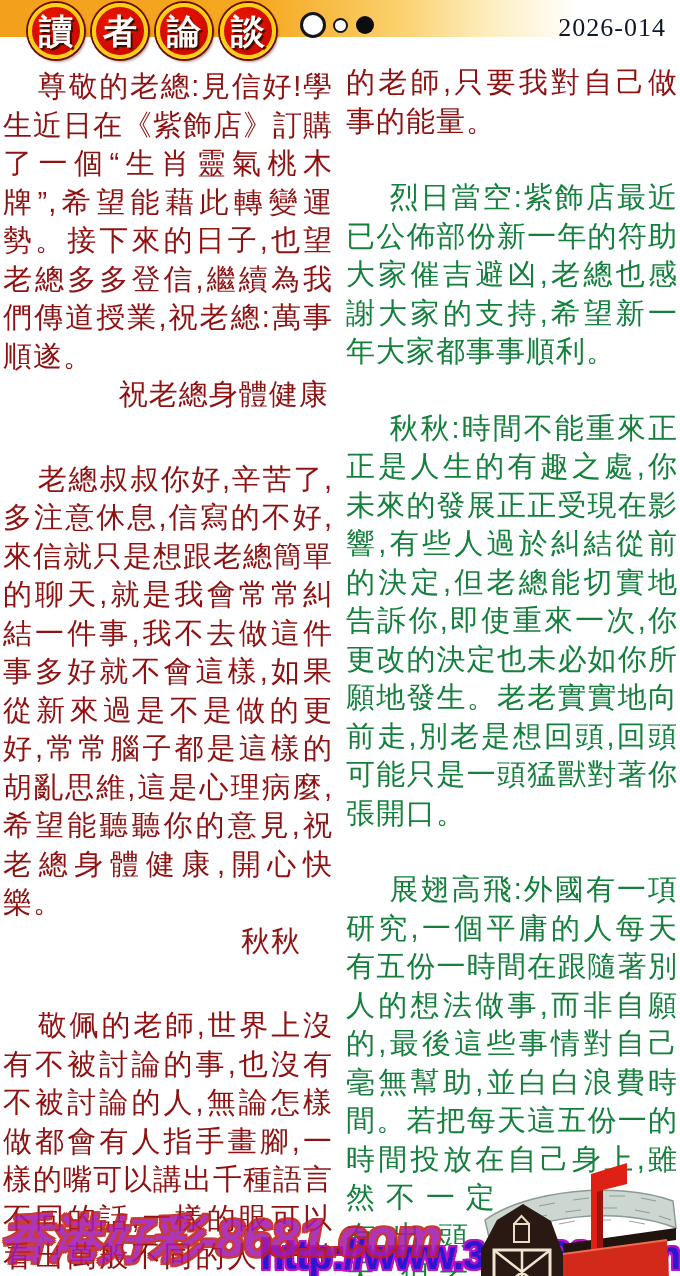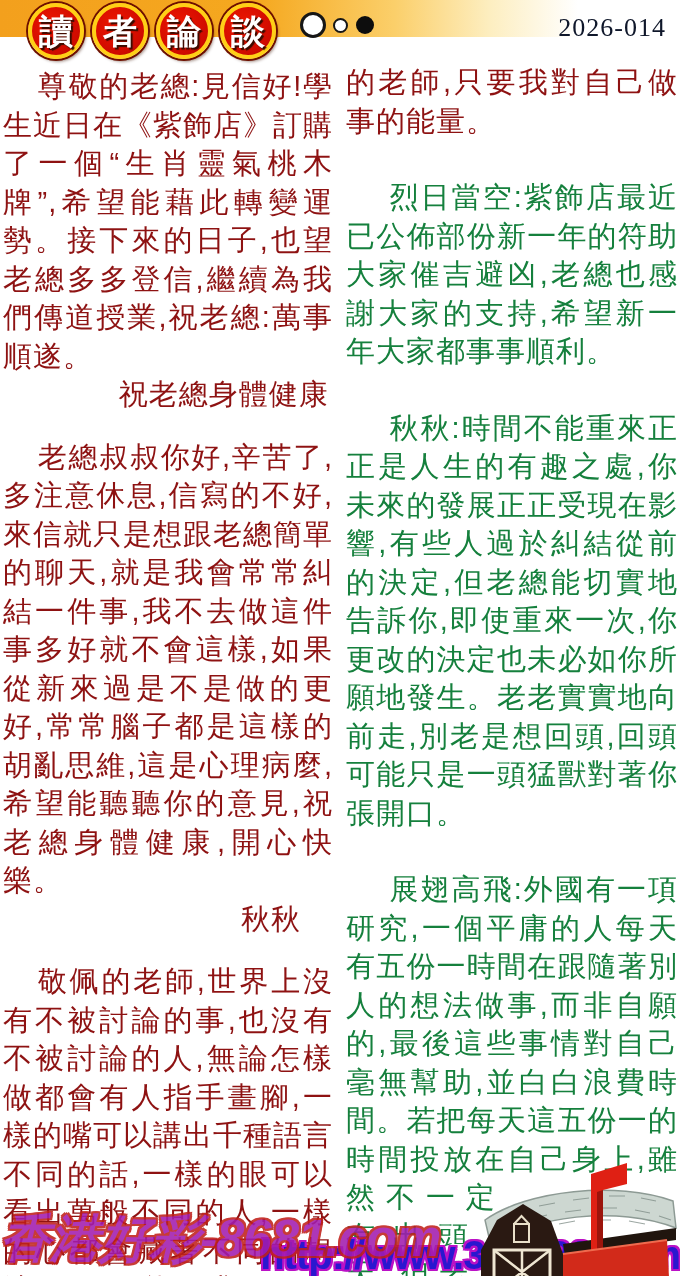--- a/index.html
+++ b/index.html
@@ -54,21 +54,21 @@
     font-size: 29px;
     line-height: 38.5px;
     letter-spacing: 1px;
   }
   .col-left  { left: 3px;   width: 330px; }
   .col-right { left: 346px; width: 332px; }
   .red   { color: #8e1212; }
   .black { color: #15803d; }
   p.letter { text-indent: 1.2em; }
   p.reply  { text-indent: 1.5em; margin-top: 38px; }
-  .col-left p.letter { margin-top: 24px; }
+  .col-left p.letter { margin-top: 46px; }
   .col-left p.letter:first-child { margin-top: 4px; }
   p.sign { text-align: right; padding-right: 0.15em; }
   p.sign.inset { padding-right: 1.1em; }
 
   
   .mailbox-float {
     float: right;
     width: 205px; height: 205px;
     margin-left: 4px;
     shape-outside: polygon(32% 0%, 100% 0%, 100% 100%, 0% 100%, 0% 42%);

